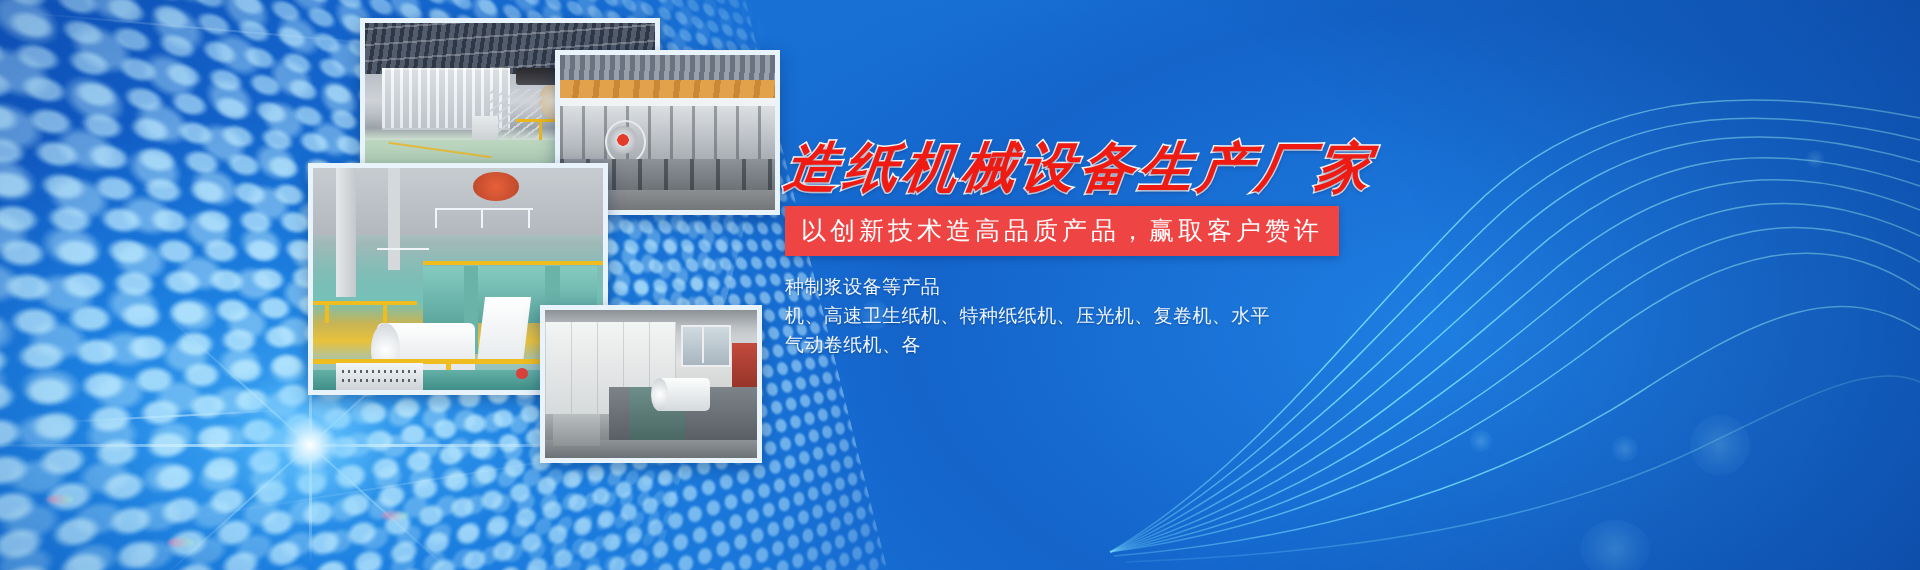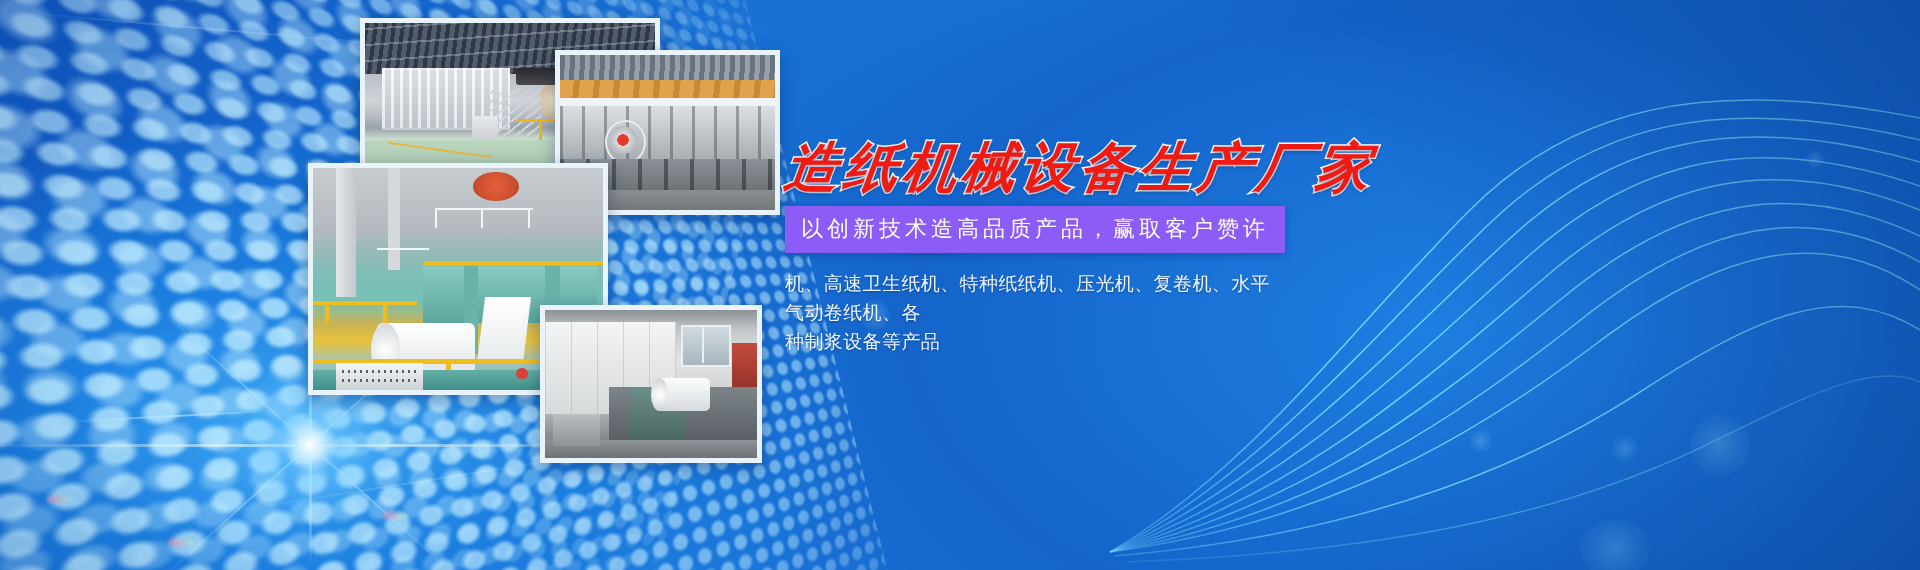--- a/index.html
+++ b/index.html
@@ -134,23 +134,23 @@
     -webkit-text-stroke:3px #ffffff;
     paint-order:stroke fill;
     text-shadow:0 2px 4px rgba(10,40,100,.45);
     margin:0 0 12px 0;
     transform:skewX(-7deg);
     transform-origin:left center;
   }
 
   .subtitle-bar{
     display:inline-block;
-    background:#8b5cf6;
+    background:#ef4444;
     color:#ffffff;
-    font-size:22px;
+    font-size:25px;
     letter-spacing:4px;
     padding:8px 16px 9px 16px;
     white-space:nowrap;
     margin:0 0 16px 0;
     box-shadow:0 2px 8px rgba(3,25,80,.3);
   }
 
   .desc{
     color:#eef6ff;
     font-size:19px;
@@ -329,19 +329,19 @@
 
   <div class="bg-vignette"></div>
 
   <div class="text-block">
 
     <div class="headline">造纸机械设备生产厂家</div>
 
     <div class="subtitle-bar">以创新技术造高品质产品，赢取客户赞许</div>
 
     <div class="desc">
+      <p>种制浆设备等产品</p>
       <p>机、高速卫生纸机、特种纸纸机、压光机、复卷机、水平气动卷纸机、各</p>
-      <p>种制浆设备等产品</p>
     </div>
 
   </div>
 
 </div>
 
 </body></html>

